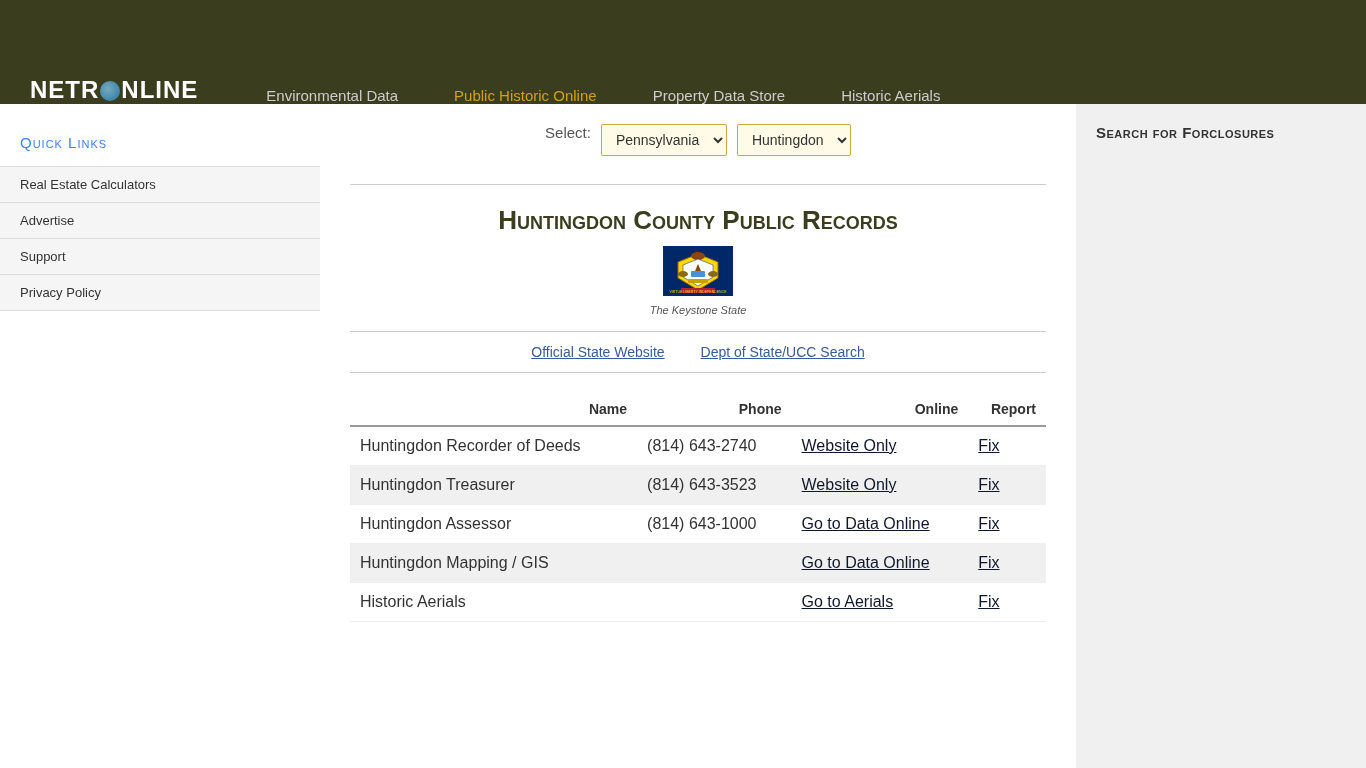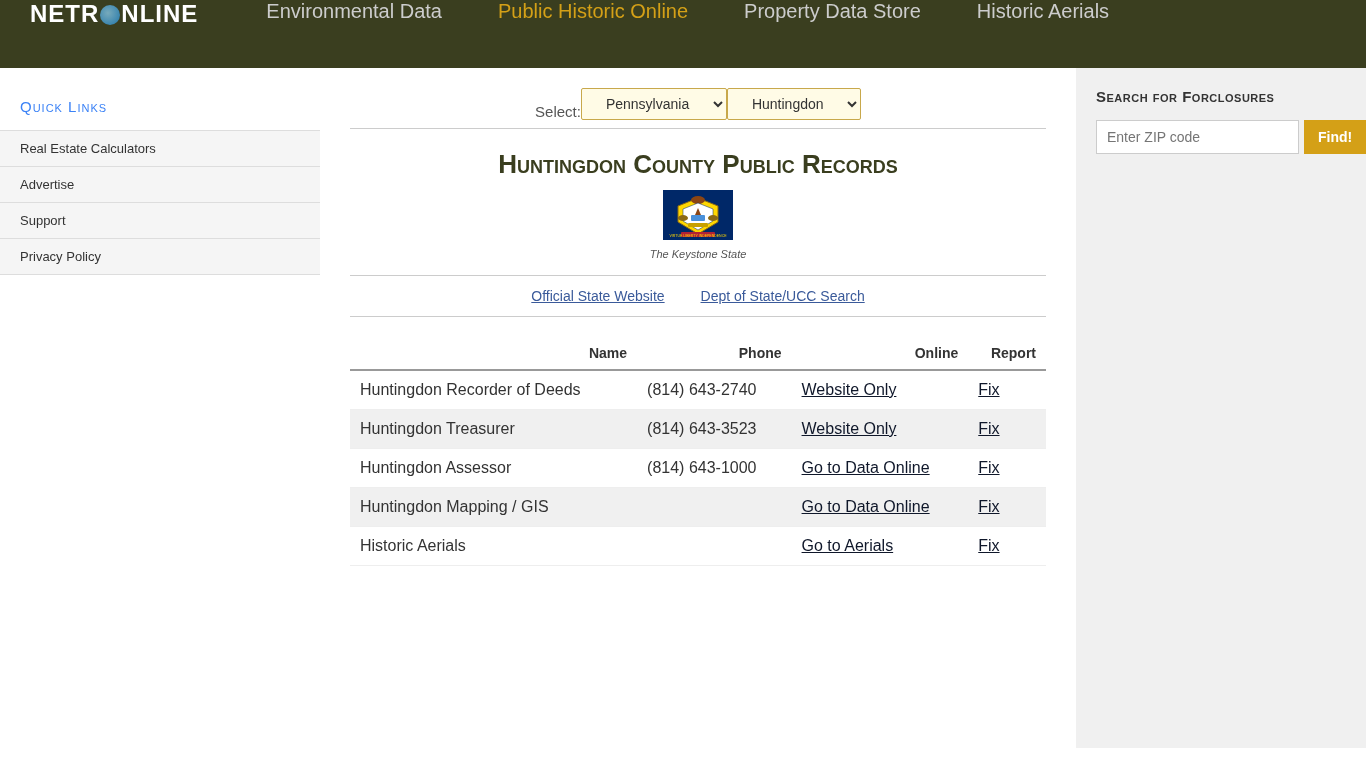--- a/index.html
+++ b/index.html
@@ -1,23 +1,23 @@
 <!DOCTYPE html>
 <html><head>
   <meta charset="utf-8">
   <style>
     * { margin: 0; padding: 0; box-sizing: border-box; }
     body { font-family: Arial, sans-serif; font-size: 14px; color: #333; background: #fff; }
 
     
     #header {
       background-color: #3a3e1f;
-      height: 68px;
-      display: flex;
-      align-items: flex-start;
+      height: 104px;
+      display: flex;
+      align-items: flex-end;
       padding: 0 30px;
     }
     #logo-area {
       display: flex;
       align-items: center;
       margin-right: 40px;
     }
     #logo-text {
       color: #fff;
       font-size: 24px;
@@ -38,21 +38,21 @@
     }
     #nav {
       display: flex;
       align-items: center;
       gap: 0;
       flex: 1;
       justify-content: flex-start;
     }
     .nav-item {
       color: #ccc;
-      font-size: 20px;
+      font-size: 15px;
       padding: 0 28px;
       cursor: pointer;
       text-decoration: none;
       white-space: nowrap;
     }
     .nav-item.active {
       color: #d4a017;
     }
 
     
@@ -90,30 +90,31 @@
 
     
     #content {
       flex: 1;
       padding: 20px 30px;
     }
 
     
     #select-row {
       display: flex;
-      align-items: flex-end;
+      align-items: flex-start;
       justify-content: center;
-      margin-bottom: 8px;
+      gap: 10px;
+      margin-bottom: 28px;
     }
     #select-row label {
       font-size: 15px;
       color: #555;
     }
     .state-select {
-      padding: 6px 20px;
+      padding: 6px 10px;
       font-size: 14px;
       border: 1px solid #c8a84b;
       background: #fffbe6;
       color: #333;
       border-radius: 2px;
       cursor: pointer;
       appearance: auto;
     }
 
     
@@ -333,19 +334,15 @@
             <td class="link-cell"><a href="#">Go to Aerials</a></td>
             <td><a href="#" class="fix-link">Fix</a></td>
           </tr>
         </tbody>
     </table>
 
   </main>
 
   <aside id="right-panel">
     <div id="foreclosure-title">Search for Forclosures</div>
-    <div id="zip-row">
-      <input type="text" id="zip-input" placeholder="Enter ZIP code" style="">
-      <button id="find-button">Find!</button>
-    </div>
   </aside>
 
 </div>
 
 </body></html>

